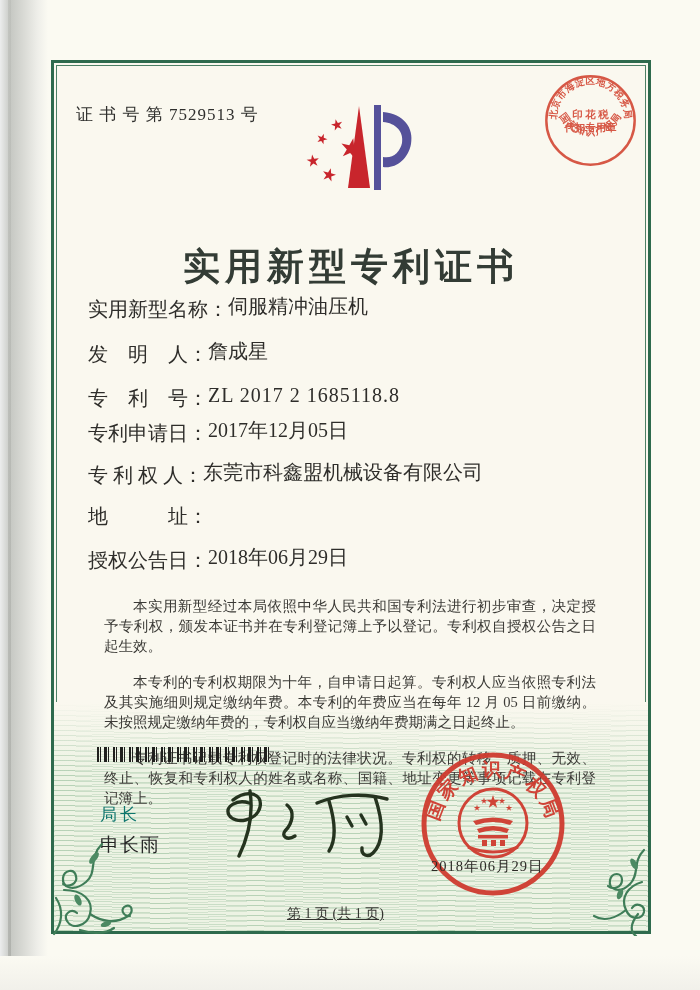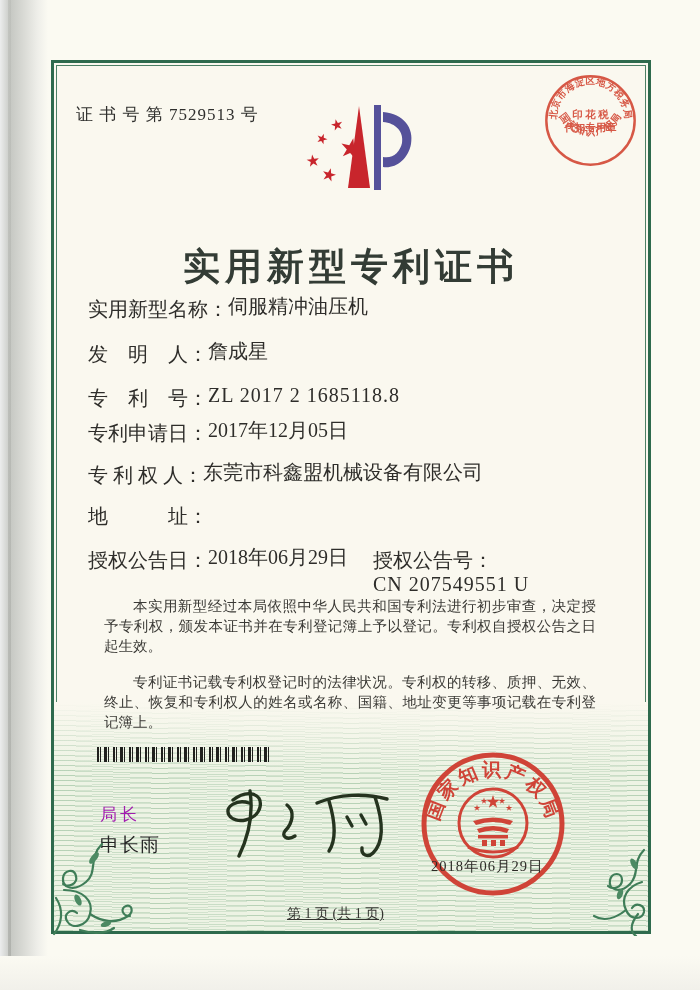--- a/index.html
+++ b/index.html
@@ -51,21 +51,21 @@
 
   .barcode{
     position:absolute;left:97px;top:747px;width:172px;height:15px;
     background:repeating-linear-gradient(90deg,
       #20201e 0 2px, transparent 2px 3px,
       #20201e 3px 4px, transparent 4px 7px,
       #20201e 7px 10px, transparent 10px 11px,
       #20201e 11px 12px, transparent 12px 16px);
   }
 
-  .director-title{position:absolute;left:100px;top:803px;font-size:17px;letter-spacing:3px;color:#a21caf;
+  .director-title{position:absolute;left:100px;top:803px;font-size:17px;letter-spacing:3px;color:#0f766e;
     font-family:"Liberation Sans","DejaVu Sans",sans-serif;}
   .director-name{position:absolute;left:100px;top:832px;font-size:19px;letter-spacing:1px;color:#262626;
     font-family:"Liberation Sans","DejaVu Sans",sans-serif;}
 
   .seal-date{position:absolute;left:431px;top:857px;font-size:14.5px;letter-spacing:1px;color:#2c2a26;z-index:6;}
   .footer{position:absolute;left:287px;top:905px;font-size:14px;color:#33332f;z-index:6;text-decoration:underline;}
 
   svg{display:block;}
   .logo-svg{position:absolute;left:296px;top:102px;}
   .tax-stamp-svg{position:absolute;left:543px;top:73px;opacity:.92;}
@@ -135,27 +135,25 @@
   <span class="flabel">专利申请日：</span><span class="fvalue">2017年12月05日</span>
 </div>
 <div class="frow" style="top:462px">
   <span class="flabel">专 利 权 人：</span><span class="fvalue">东莞市科鑫盟机械设备有限公司</span>
 </div>
 <div class="frow" style="top:503px">
   <span class="flabel">地　　　址：</span>
 </div>
 <div class="frow" style="top:547px">
   <span class="flabel">授权公告日：</span><span class="fvalue">2018年06月29日</span>
-  <span class="pair2">
-    <span class="flabel">授权公告号：</span><span class="fvalue mono-sp">CN 207549551 U</span>
-  </span>
 </div>
 
 <div class="paras">
   <p>本实用新型经过本局依照中华人民共和国专利法进行初步审查，决定授予专利权，颁发本证书并在专利登记簿上予以登记。专利权自授权公告之日起生效。</p>
+  <p>本专利的专利权期限为十年，自申请日起算。专利权人应当依照专利法及其实施细则规定缴纳年费。本专利的年费应当在每年 12 月 05 日前缴纳。未按照规定缴纳年费的，专利权自应当缴纳年费期满之日起终止。</p>
   <p>专利证书记载专利权登记时的法律状况。专利权的转移、质押、无效、终止、恢复和专利权人的姓名或名称、国籍、地址变更等事项记载在专利登记簿上。</p>
 </div>
 
 <div class="barcode"></div>
 
 <div class="director-title">局长</div>
 <div class="director-name">申长雨</div>
 
 <svg class="sig-svg" width="205" height="78" viewBox="0 0 205 78">
   <g fill="none" stroke="#25331f" stroke-width="3.4" stroke-linecap="round" stroke-linejoin="round">

